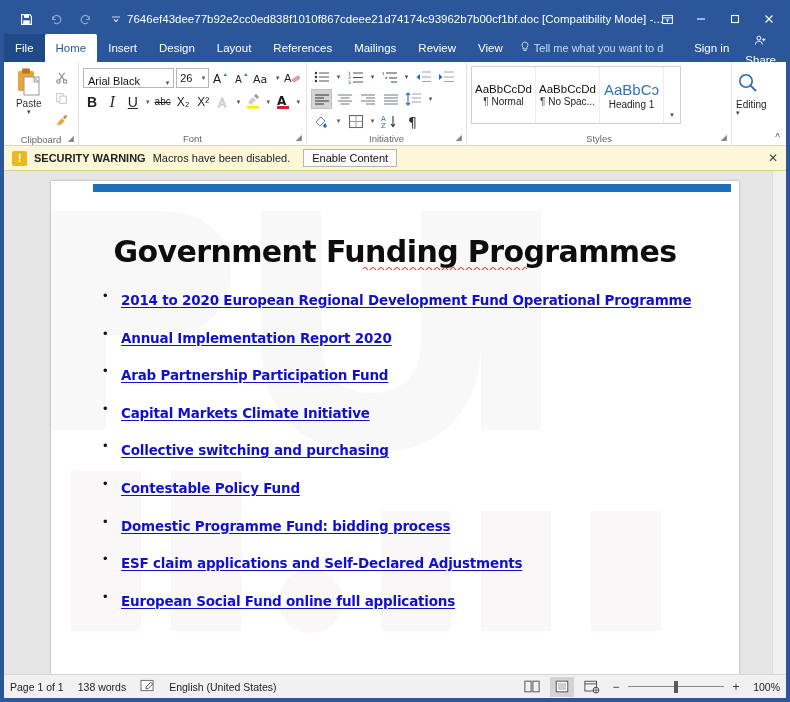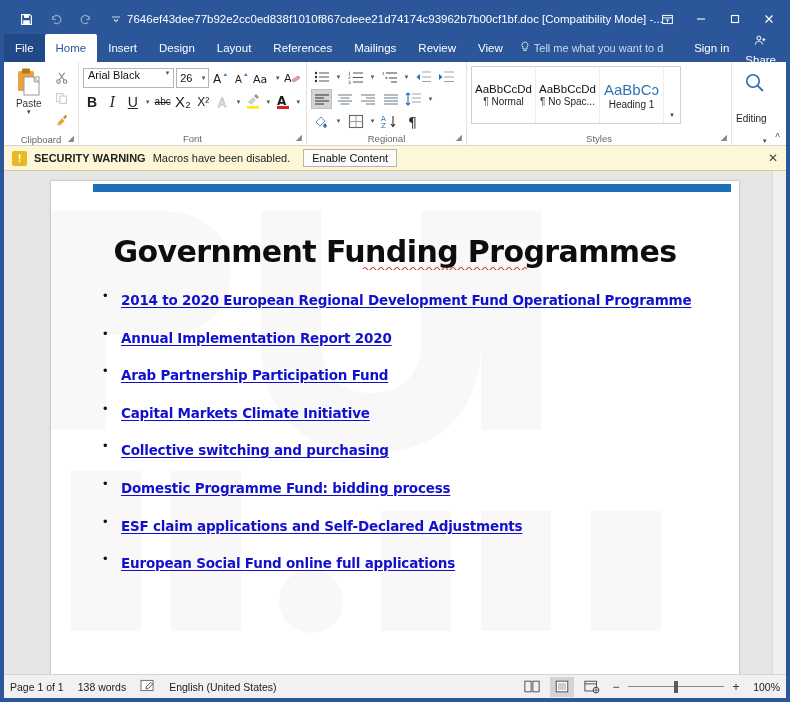--- a/index.html
+++ b/index.html
@@ -92,21 +92,21 @@
   .clip-mini { display: flex; flex-direction: column; justify-content: space-around;
     padding: 2px 0; align-items: center; width: 26px; }
 
   
   .fontgrp { width: 228px; }
   .font-rows { display: flex; flex-direction: column; gap: 3px; padding-top: 2px; width: 100%; }
   .frow { display: flex; align-items: center; gap: 2px; }
   .fontname {
     width: 107px; height: 20px; border: 1px solid #b5b5b5; background: #fff;
     font-size: 11px; color: #111; padding: 0 4px; display: flex;
-    align-items: flex-start; justify-content: space-between;
+    align-items: flex-end; justify-content: space-between;
   }
   .fontsize {
     width: 38px; height: 20px; border: 1px solid #b5b5b5; background: #fff;
     font-size: 11px; color: #111; padding: 0 3px; display: flex;
     align-items: center; justify-content: space-between;
   }
   .mini-caret { font-size: 7px; color: #555; }
   .ico {
     width: 22px; height: 21px; display: flex; align-items: center;
     justify-content: center; font-size: 12px; color: #222; position: relative;
@@ -138,21 +138,21 @@
   .style-preview { font-size: 11.5px; color: #111; white-space: nowrap; }
   .style-preview.h1 { font-size: 15px; color: #2e74b5; }
   .style-name { font-size: 10px; color: #222; white-space: nowrap; }
   .style-name .pilcrow { color: #444; }
   .gallery-nav {
     width: 16px; display: flex; flex-direction: column; align-items: center;
     justify-content: flex-end; padding-bottom: 4px; font-size: 7px; color: #444;
   }
   .editgrp { width: 54px; border-right: none; }
   .edit-btn {
-    display: flex; flex-direction: column; align-items: flex-end; gap: 14px;
+    display: flex; flex-direction: column; align-items: flex-start; gap: 0;
     padding-top: 6px;
   }
   .ribbon-collapse {
     position: absolute; right: 6px; bottom: 2px; font-size: 10px; color: #555;
   }
 
   
   .secbar {
     height: 25px; background: #fdf7d7; border-bottom: 1px solid #d9cf92;
     display: flex; align-items: center; gap: 7px; padding: 0 8px; flex: none;
@@ -424,21 +424,21 @@
                 <i style="font-family:'DejaVu Serif',serif">I</i>
               </div>
             <div class="ico big">
                 <span style="text-decoration:underline">U</span>
               </div>
             <span class="split-caret">▾</span>
             <div class="ico">
                 <span style="font-size:10px;text-decoration:line-through">abc</span>
               </div>
             <div class="ico">
-                <span style="font-size:15px">X₂</span>
+                <span style="font-size:12px">X₂</span>
               </div>
             <div class="ico">
                 <span style="font-size:12px">X²</span>
               </div>
             <div class="ico dim">
               <svg width="16" height="16" viewBox="0 0 16 16">
                   <text x="2" y="13" font-family="DejaVu Sans" font-size="12" fill="none" stroke="#c2c2c2" stroke-width=".8">A</text>
                 </svg>
             </div>
             <span class="split-caret">▾</span>
@@ -564,21 +564,21 @@
             </div>
             <div class="pico">
               <svg width="16" height="15" viewBox="0 0 16 15">
                   <text x="3" y="13" font-size="14" fill="#333" font-family="DejaVu Sans">¶</text>
                 </svg>
             </div>
           </div>
         </div>
       </div>
       <div class="rgroup-label">
-        <span>Regional</span>
+        <span>Initiative</span>
         <span class="dlg">◢</span>
       </div>
     </div>
 
     <div class="rgroup stylegrp">
       <div class="rgroup-body">
         <div class="style-gallery">
           <div class="style-item">
             <span class="style-preview">AaBbCcDd</span>
             <span class="style-name"><span class="pilcrow">¶</span> <span>Normal</span></span>
@@ -658,20 +658,21 @@
           </svg>
         </span>
       </h1>
 
       <ul class="links">
         <li><a class="doclink" href="#">2014 to 2020 European Regional Development Fund Operational Programme</a></li>
         <li><a class="doclink" href="#">Annual Implementation Report 2020</a></li>
         <li><a class="doclink" href="#">Arab Partnership Participation Fund</a></li>
         <li><a class="doclink" href="#">Capital Markets Climate Initiative</a></li>
         <li><a class="doclink" href="#">Collective switching and purchasing</a></li>
+        <li><a class="doclink" href="#">Contestable Policy Fund</a></li>
         <li><a class="doclink" href="#">Domestic Programme Fund: bidding process</a></li>
         <li><a class="doclink" href="#">ESF claim applications and Self-Declared Adjustments</a></li>
         <li><a class="doclink" href="#">European Social Fund online full applications</a></li>
       </ul>
     </div>
     <div class="scrollbar-v"></div>
   </div>
 
   <div class="statusbar">
     <span class="sb-item">Page 1 of 1</span>

